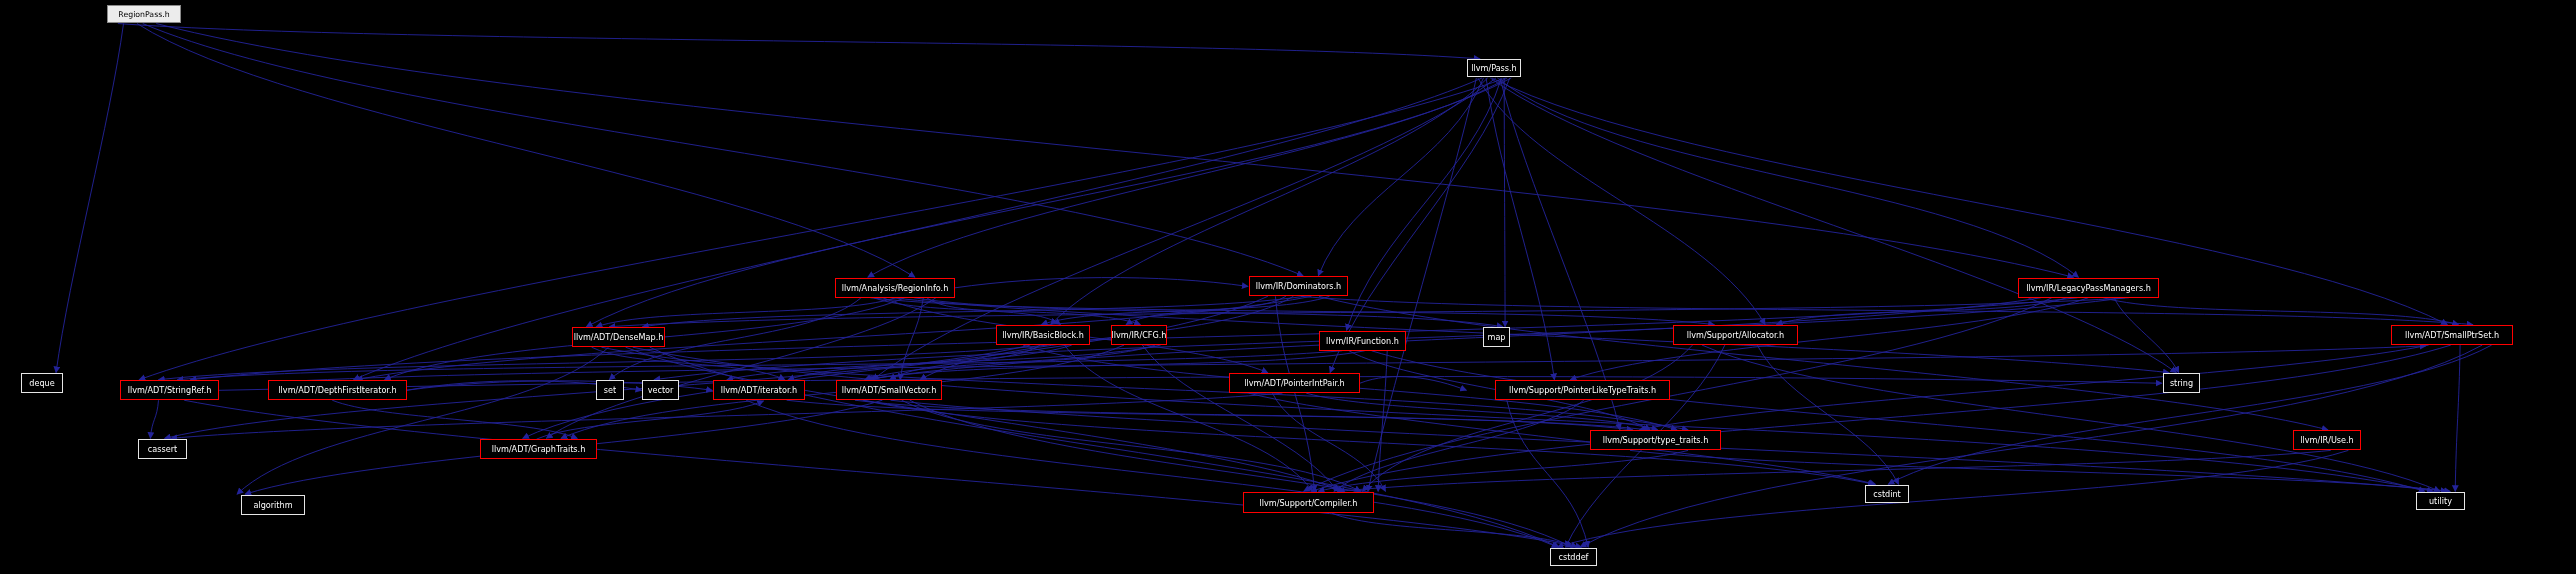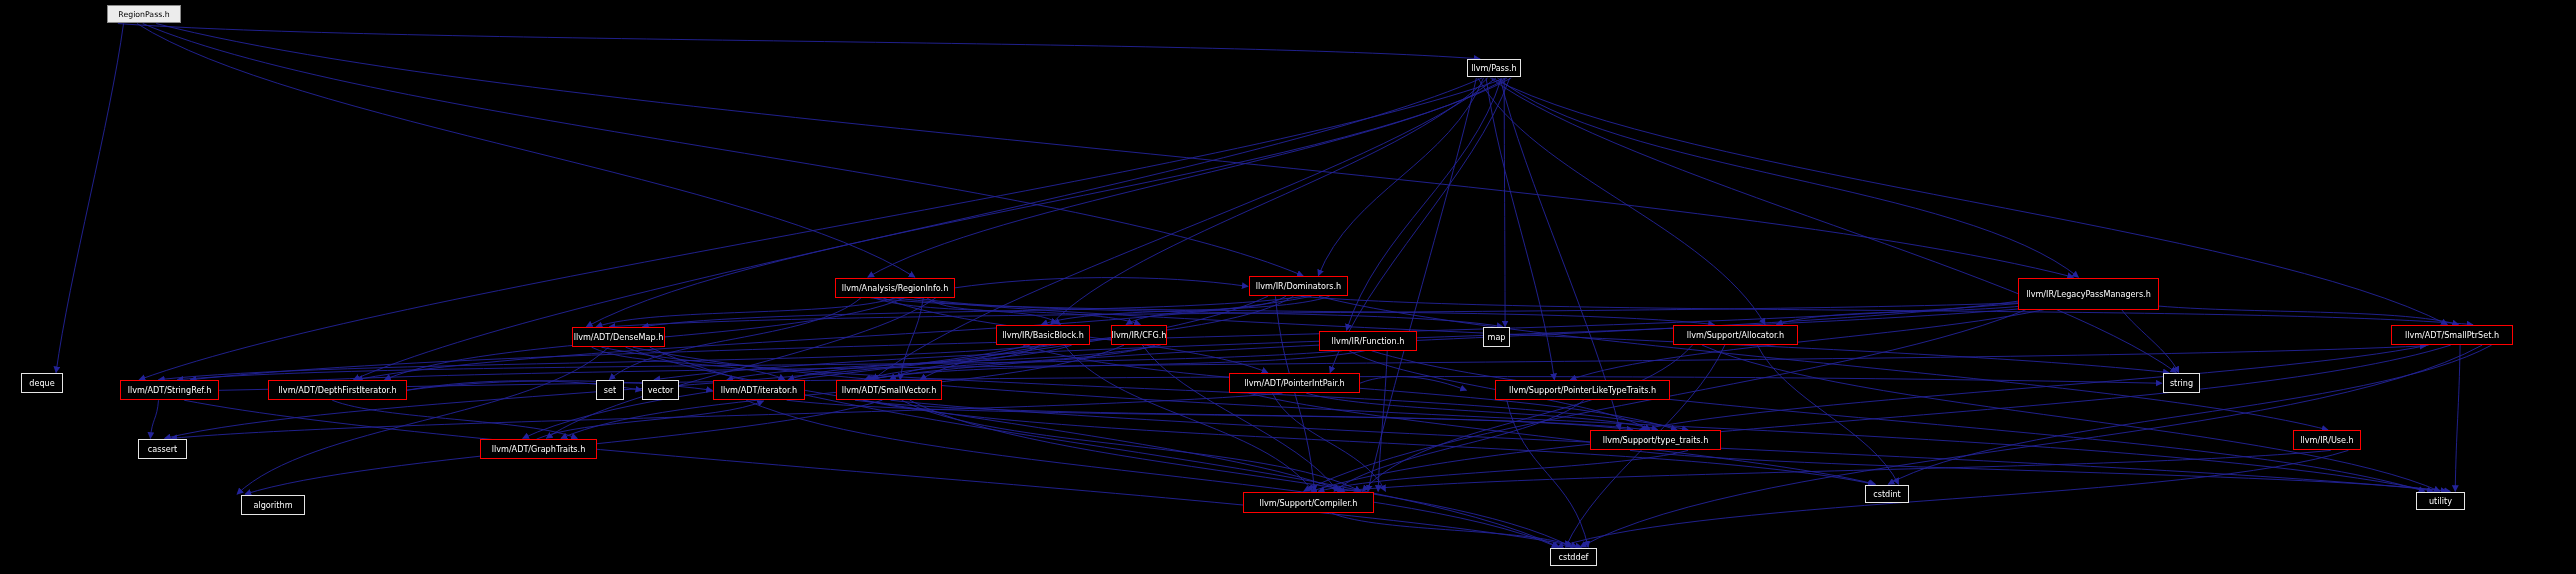--- a/index.html
+++ b/index.html
@@ -169,25 +169,25 @@
       <path d="M2306.5,637.0 C2538.7,665.0 3235.1,667.0 3467.2,695.0" fill="none" stroke="#232399" stroke-width="1.3" marker-end="url(#arrow)"></path>
       <path d="M3298.0,637.0 C3017.2,665.0 2174.8,667.0 1894.0,695.0" fill="none" stroke="#232399" stroke-width="1.3" marker-end="url(#arrow)"></path>
       <path d="M3322.9,637.0 C3099.0,708.0 2427.3,703.0 2203.4,774.0" fill="none" stroke="#232399" stroke-width="1.3" marker-end="url(#arrow)"></path>
       <path d="M1884.9,726.0 C1954.2,754.0 2162.2,746.0 2231.5,774.0" fill="none" stroke="#232399" stroke-width="1.3" marker-end="url(#arrow)"></path>
     </svg>
   <div id="node-layer">
       <div class="node root" style="left: 107px; top: 5px; width: 74px; height: 18.4px;">RegionPass.h</div>
       <div class="node plain" style="left: 1467px; top: 59px; width: 54px; height: 18.4px;">llvm/Pass.h</div>
       <div class="node red" style="left: 835px; top: 278px; width: 120px; height: 20px;">llvm/Analysis/RegionInfo.h</div>
       <div class="node red" style="left: 1249px; top: 276px; width: 99px; height: 20px;">llvm/IR/Dominators.h</div>
-      <div class="node red" style="left: 2018px; top: 278px; width: 141px; height: 32px;">llvm/IR/LegacyPassManagers.h</div>
+      <div class="node red" style="left: 2018px; top: 278px; width: 141px; height: 20px;">llvm/IR/LegacyPassManagers.h</div>
       <div class="node red" style="left: 572px; top: 327px; width: 93px; height: 20px;">llvm/ADT/DenseMap.h</div>
       <div class="node red" style="left: 996px; top: 325px; width: 94px; height: 20px;">llvm/IR/BasicBlock.h</div>
       <div class="node red" style="left: 1111px; top: 325px; width: 56px; height: 20px;">llvm/IR/CFG.h</div>
-      <div class="node red" style="left: 1319px; top: 331px; width: 98px; height: 20px;">llvm/IR/Function.h</div>
+      <div class="node red" style="left: 1319px; top: 331px; width: 87px; height: 20px;">llvm/IR/Function.h</div>
       <div class="node plain" style="left: 1483px; top: 327px; width: 27px; height: 20px;">map</div>
       <div class="node red" style="left: 1673px; top: 325px; width: 125px; height: 20px;">llvm/Support/Allocator.h</div>
       <div class="node red" style="left: 2391px; top: 325px; width: 122px; height: 20px;">llvm/ADT/SmallPtrSet.h</div>
       <div class="node plain" style="left: 21px; top: 373px; width: 42px; height: 20px;">deque</div>
       <div class="node red" style="left: 120px; top: 380px; width: 99px; height: 20px;">llvm/ADT/StringRef.h</div>
       <div class="node red" style="left: 268px; top: 380px; width: 139px; height: 20px;">llvm/ADT/DepthFirstIterator.h</div>
       <div class="node plain" style="left: 596px; top: 380px; width: 28px; height: 20px;">set</div>
       <div class="node plain" style="left: 642px; top: 380px; width: 37px; height: 20px;">vector</div>
       <div class="node red" style="left: 713px; top: 380px; width: 92px; height: 20px;">llvm/ADT/iterator.h</div>
       <div class="node red" style="left: 836px; top: 380px; width: 106px; height: 20px;">llvm/ADT/SmallVector.h</div>

